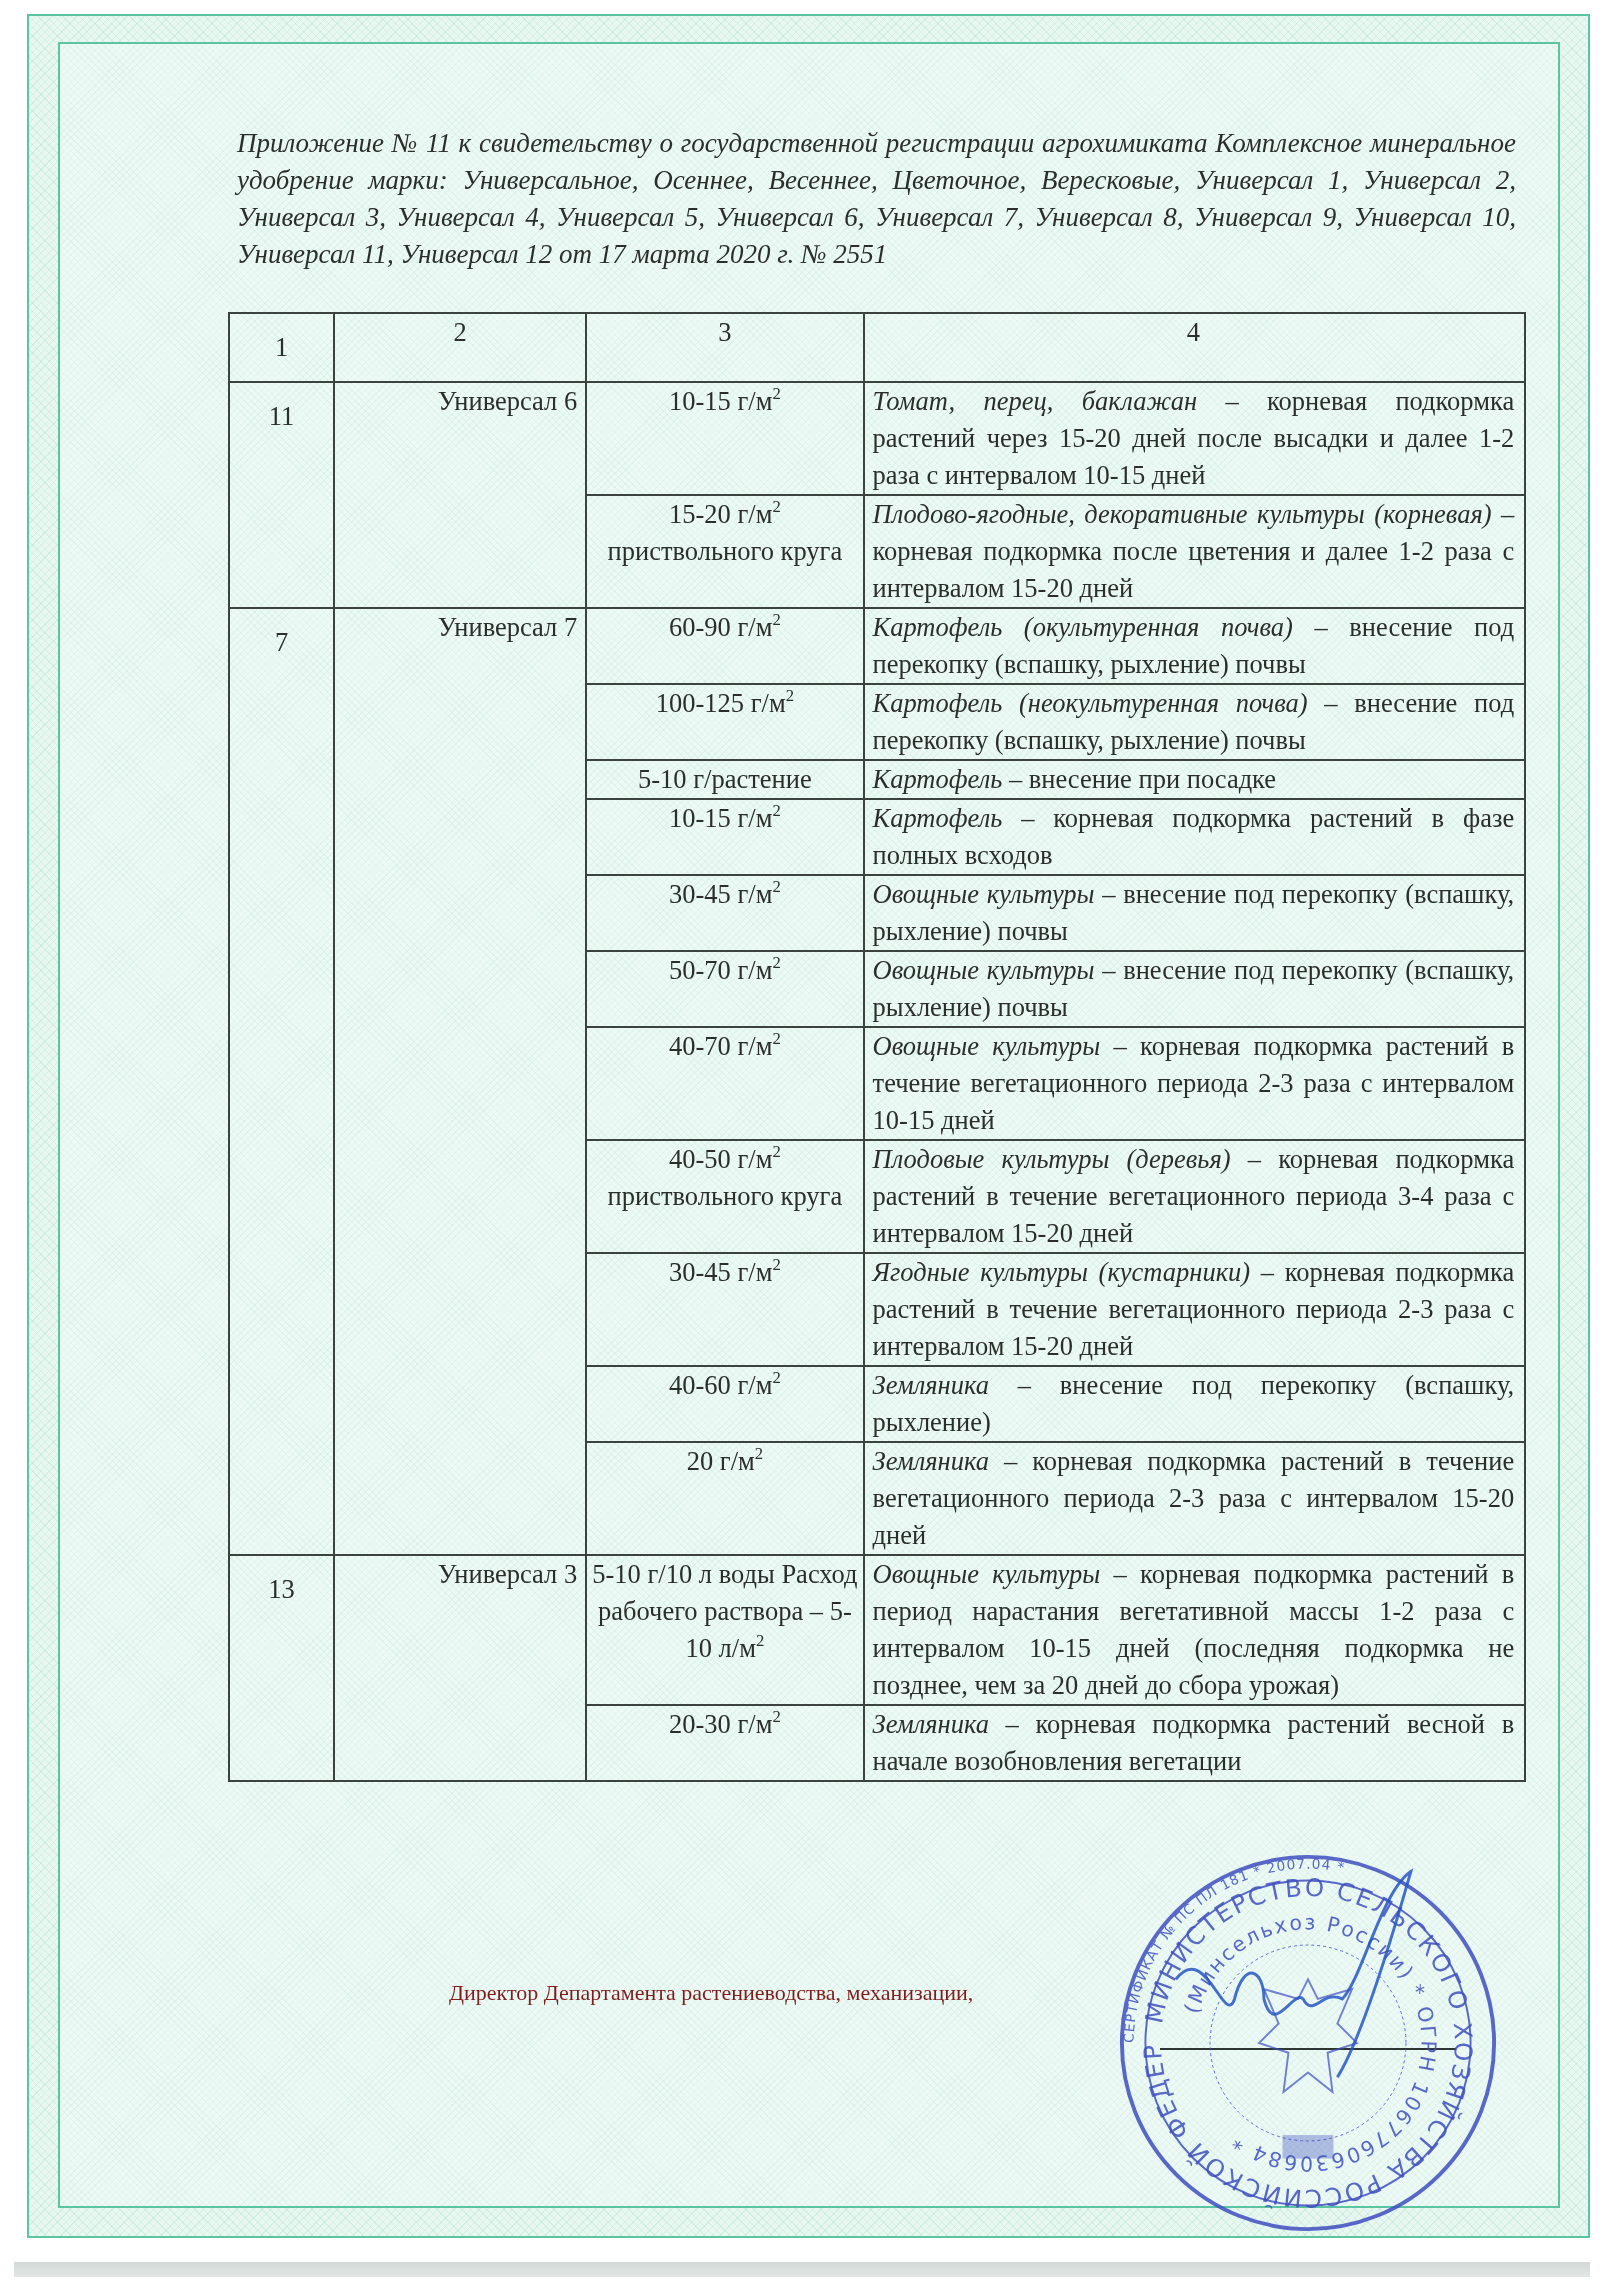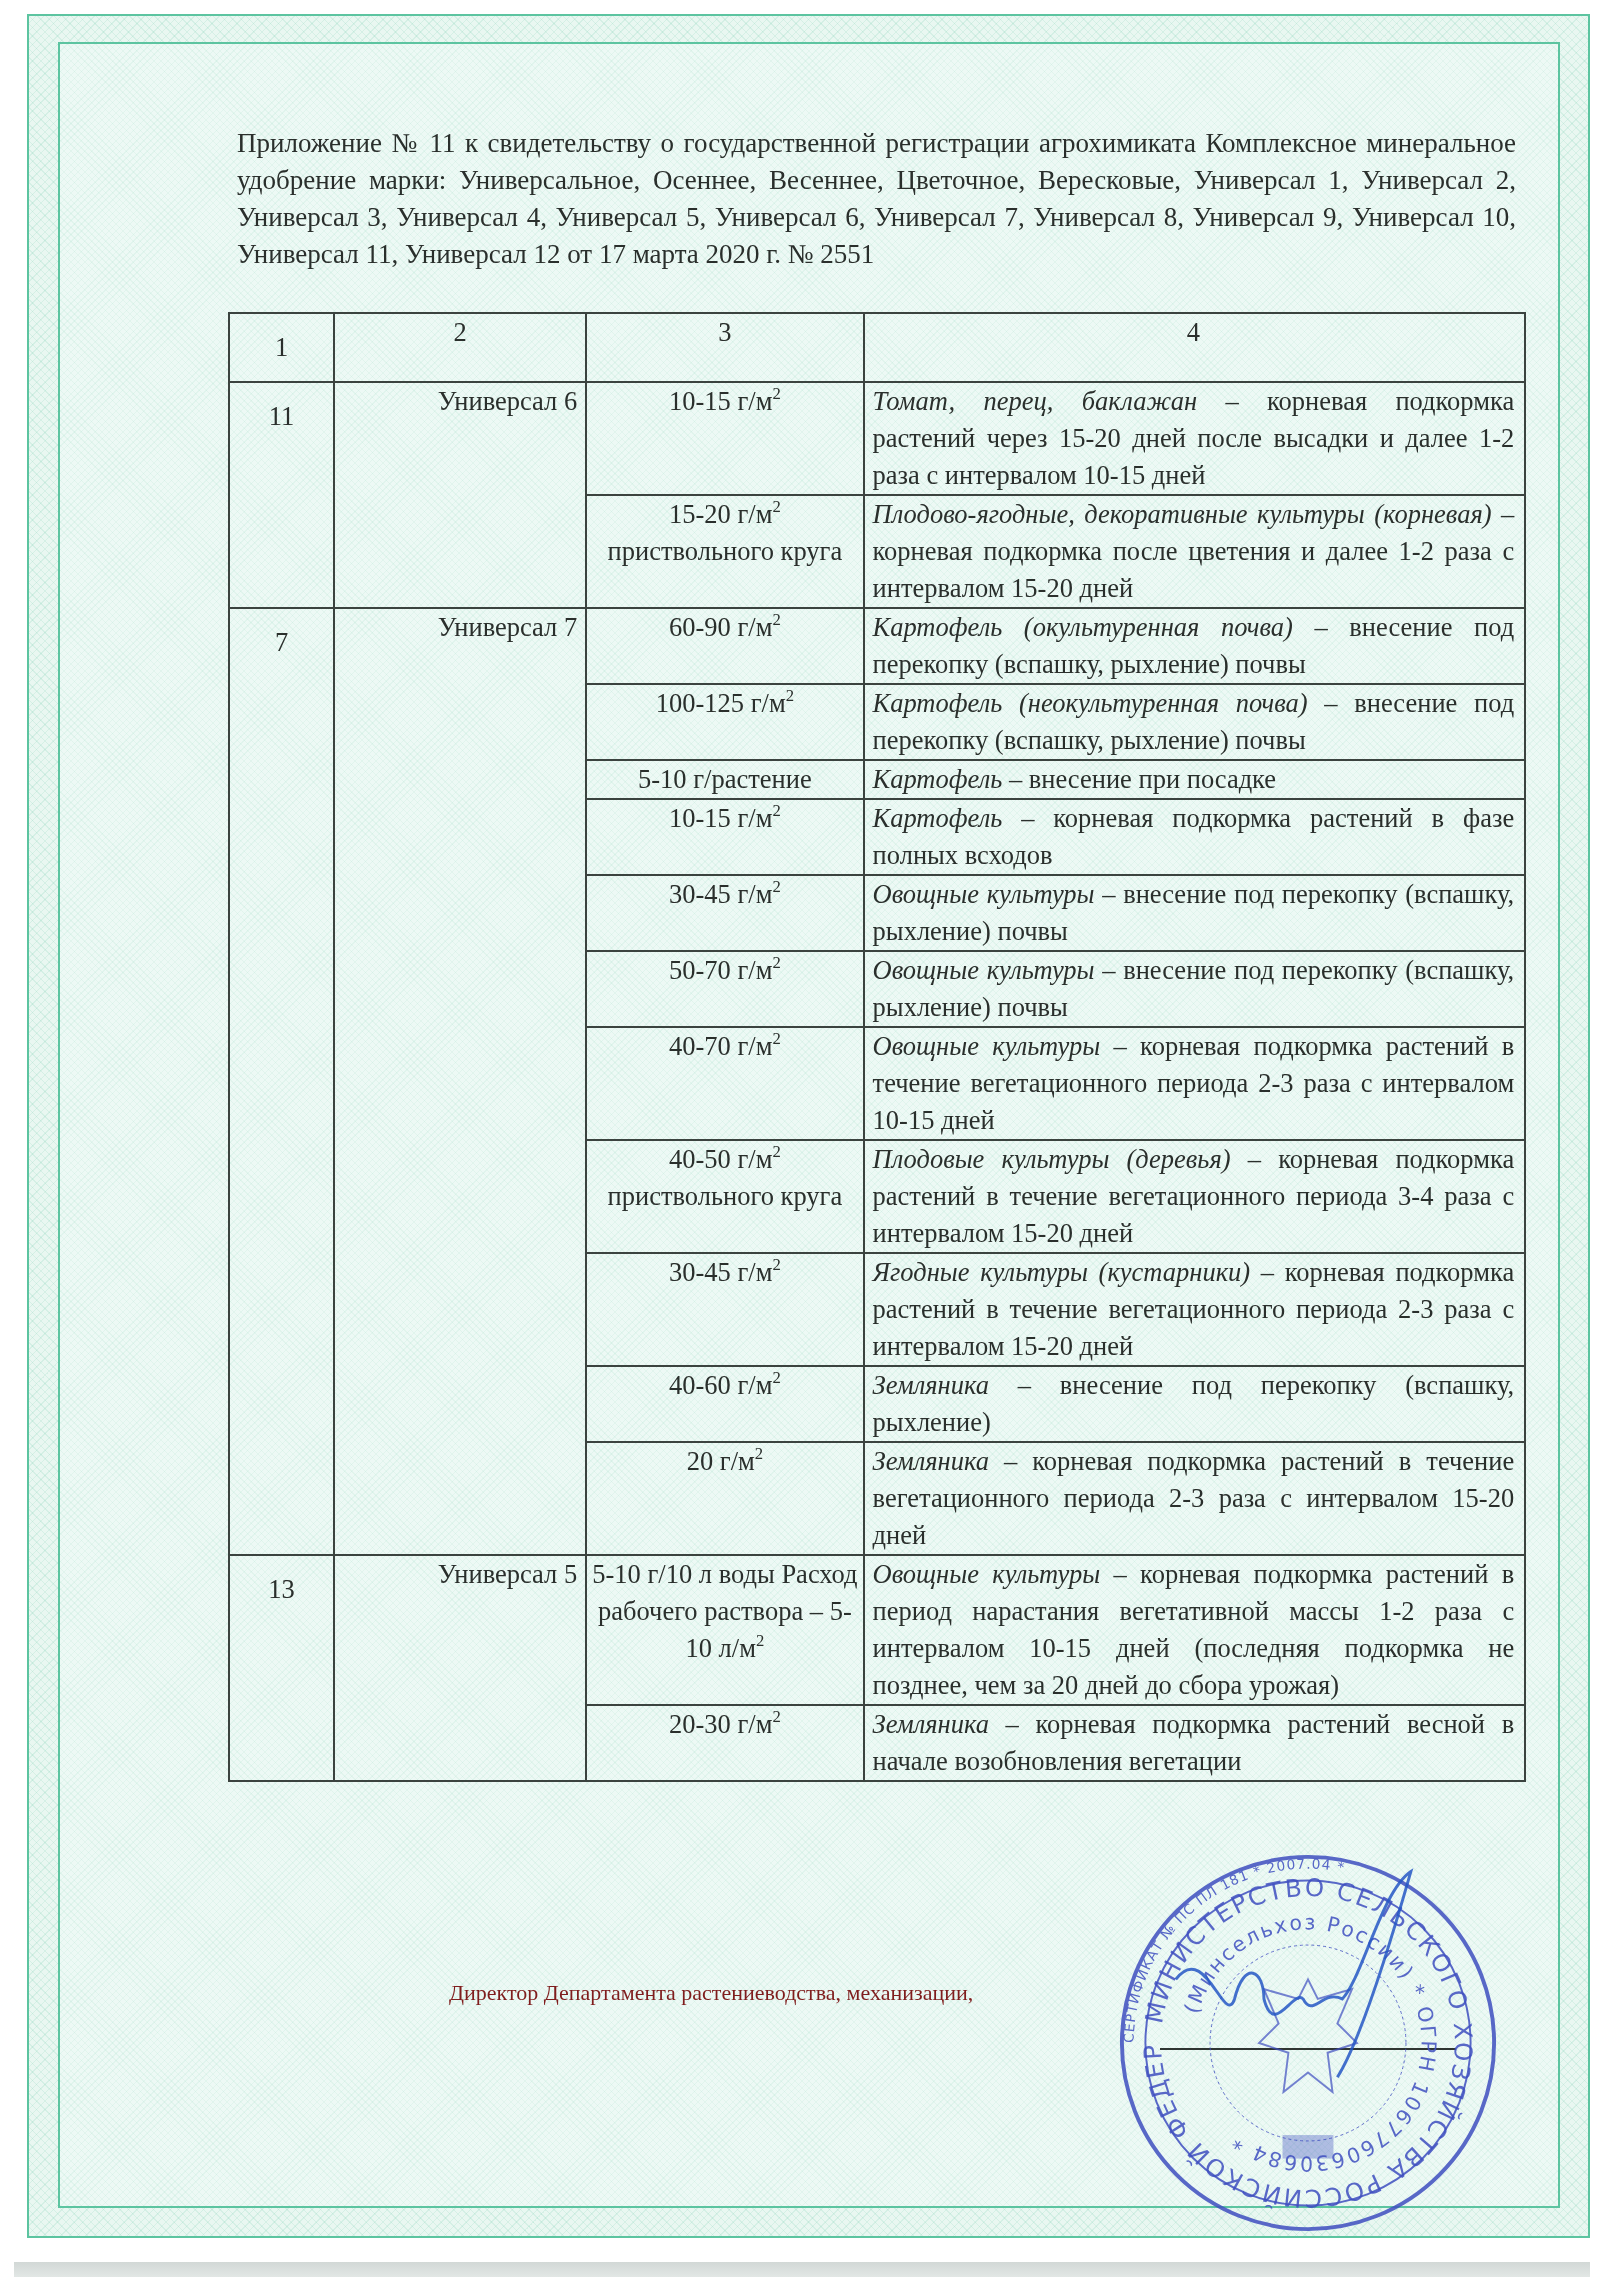--- a/index.html
+++ b/index.html
@@ -27,20 +27,21 @@
       repeating-linear-gradient(-45deg, rgba(150,215,190,0.14) 0 1px, transparent 1px 4.9px);
   }
   .bottom-band {
     position: absolute; left: 13.7px; top: 2262px; width: 1576px; height: 14.7px;
     background: linear-gradient(#d2d8d6, #e2e7e5);
   }
   .header-text {
     position: absolute; left: 237px; top: 125px; width: 1279px;
     font-size: 27px; line-height: 37px; text-align: justify;
     text-align-last: left;
+    font-style: italic;
   }
   table.reg {
     position: absolute; left: 228px; top: 312px;
     width: 1298px; border-collapse: collapse; table-layout: fixed;
     font-size: 26.5px; line-height: 37px;
   }
   table.reg td {
     border: 2px solid #3b433f; vertical-align: top; padding: 0 7.8px;
   }
   table.reg tr.head td { text-align: center; height: 35px; padding: 0; }
@@ -129,21 +130,21 @@
       <tr>
         <td class="c3"><span>40-60 г/м</span><sup>2</sup></td>
         <td class="c4"><i>Земляника</i><span> – внесение под перекопку (вспашку, рыхление)</span></td>
       </tr>
       <tr>
         <td class="c3"><span>20 г/м</span><sup>2</sup></td>
         <td class="c4"><i>Земляника</i><span> – корневая подкормка растений в течение вегетационного периода 2-3 раза с интервалом 15-20 дней</span></td>
       </tr>
       <tr>
         <td class="c1" rowspan="2">13</td>
-        <td class="c2" rowspan="2">Универсал 5</td>
+        <td class="c2" rowspan="2">Универсал 3</td>
         <td class="c3"><span>5-10 г/10 л воды Расход рабочего раствора – 5-10 л/м</span><sup>2</sup></td>
         <td class="c4"><i>Овощные культуры</i><span> – корневая подкормка растений в период нарастания вегетативной массы 1-2 раза с интервалом 10-15 дней (последняя подкормка не позднее, чем за 20 дней до сбора урожая)</span></td>
       </tr>
       <tr>
         <td class="c3"><span>20-30 г/м</span><sup>2</sup></td>
         <td class="c4"><i>Земляника</i><span> – корневая подкормка растений весной в начале возобновления вегетации</span></td>
       </tr>
     </tbody>
 </table>
 

